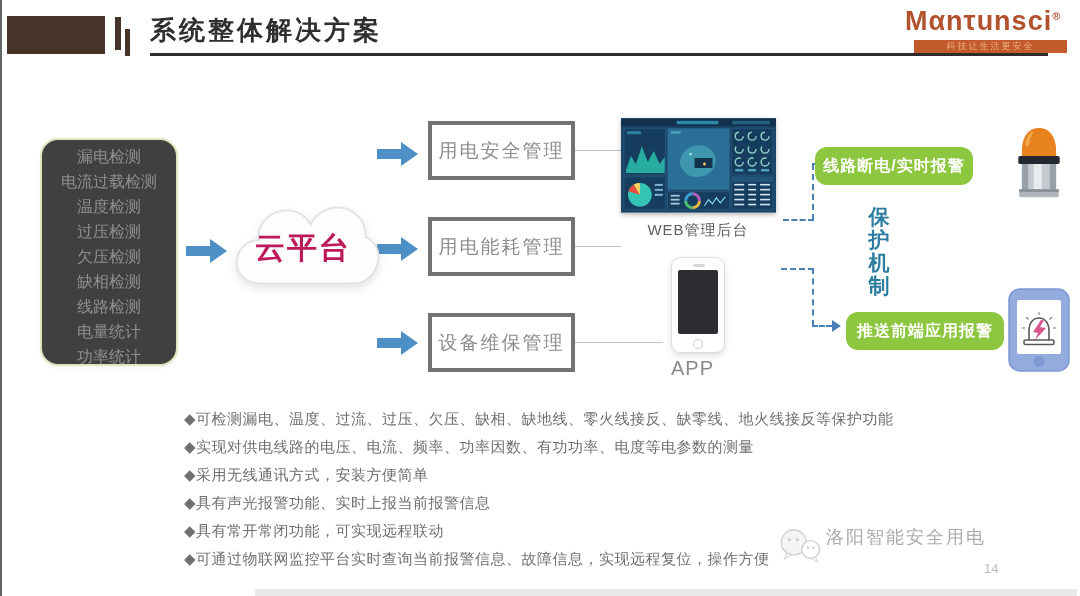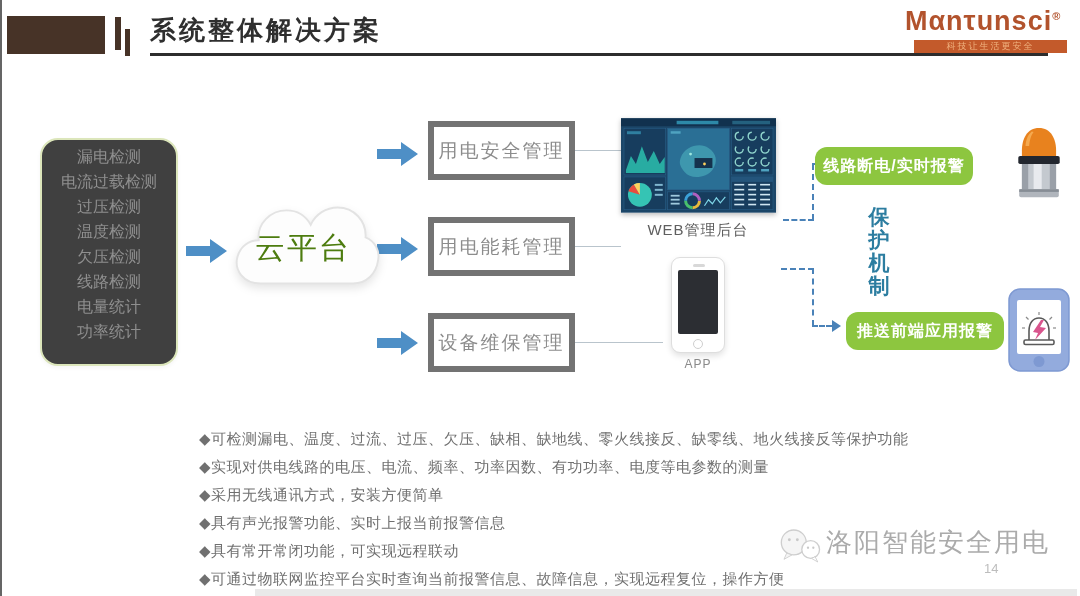--- a/index.html
+++ b/index.html
@@ -25,85 +25,86 @@
   .detect-box{left:40px;top:138px;width:138px;height:228px;border:2px solid #dce6bb;border-radius:18px;
     background:#404040;box-shadow:0 2px 4px rgba(0,0,0,.04);padding-top:4px;box-sizing:border-box;}
   .detect-item{text-align:center;font-size:16px;color:#8f8f8f;line-height:25px;white-space:nowrap;}
 
   
   .block-arrow{width:42px;height:26px;}
 
   
   .cloud-wrap{left:226px;top:192px;width:154px;height:106px;}
   .cloud-wrap svg{filter:drop-shadow(0 4px 4px rgba(0,0,0,.10));}
-  .cloud-label{left:226px;top:228px;width:154px;text-align:center;font-size:30px;font-weight:normal;color:#4d7c0f;letter-spacing:2px;}
-
-  
-  .mgmt-box{width:147px;height:59px;border:6px solid #737373;background:#fff;
+  .cloud-label{left:226px;top:228px;width:154px;text-align:center;font-size:30px;font-weight:bold;color:#be185d;letter-spacing:2px;}
+
+  
+  .mgmt-box{width:147px;height:59px;border:4px solid #737373;background:#fff;
     display:flex;align-items:center;justify-content:center;
     font-size:19px;color:#8c8c8c;letter-spacing:2px;box-sizing:border-box;}
   .mb1{left:428px;top:121px;} .mb2{left:428px;top:217px;} .mb3{left:428px;top:313px;}
 
   .thin-line{height:1px;background:#b9c4cc;}
 
   
   .web-dash{left:621px;top:118px;width:155px;height:95px;box-shadow:0 2px 5px rgba(0,0,0,.25);}
   .web-label{left:608px;top:221px;width:180px;text-align:center;font-size:15px;color:#5f5f5f;letter-spacing:1px;}
   .app-phone{left:671px;top:257px;width:54px;height:96px;background:#fff;border:1px solid #dedede;border-radius:9px;
     box-shadow:0 3px 6px rgba(0,0,0,.12);box-sizing:border-box;}
   .app-screen{position:absolute;left:6px;top:12px;width:40px;height:64px;background:#2c2e33;border-radius:2px;}
   .app-speaker{position:absolute;left:21px;top:6px;width:12px;height:3px;background:#d8d8d8;border-radius:2px;}
   .app-home{position:absolute;left:21px;bottom:3px;width:10px;height:10px;border:1.5px solid #cfcfcf;border-radius:50%;box-sizing:border-box;}
-  .app-label{left:671px;top:357px;width:54px;text-align:center;font-size:12px;color:#8a8a8a;letter-spacing:1px;}
+  .app-label{left:671px;top:357px;width:54px;text-align:left;font-size:20px;color:#8a8a8a;letter-spacing:1px;}
 
   
   .dash-h{border-top:2px dashed #4a82b8;height:0;}
   .dash-v{border-left:2px dashed #4a82b8;width:0;}
   .dash-arrow{width:0;height:0;border-top:6px solid transparent;border-bottom:6px solid transparent;border-left:9px solid #4a82b8;}
 
   
   .green-btn{width:158px;height:38px;background:#8DC63F;border-radius:12px;color:#fff;font-weight:bold;
     font-size:16px;display:flex;align-items:center;justify-content:center;letter-spacing:1px;white-space:nowrap;}
   .gb1{left:815px;top:147px;text-align:right;} .gb2{left:846px;top:312px;text-align:right;}
   .protect-label{left:866px;top:205px;width:26px;font-size:21px;font-weight:bold;color:#2C7DA0;
     line-height:23px;word-break:break-all;text-align:center;}
 
   .beacon{left:1012px;top:126px;width:54px;height:76px;}
   .alarm-phone{left:1008px;top:288px;width:62px;height:84px;}
 
   
-  .bullets{left:199px;top:409px;width:740px;margin-top:20px;}
+  .bullets{left:184px;top:409px;width:740px;}
   .bullet-row{font-size:15px;color:#707070;line-height:19px;margin-bottom:9px;white-space:nowrap;letter-spacing:.5px;}
 
   
   .wm-logo{left:776px;top:528px;width:48px;height:36px;opacity:.85;}
-  .wm-text{left:826px;top:525px;font-size:26px;color:#ABABAB;letter-spacing:2px;font-weight:500;}
+  .wm-text{left:826px;top:525px;font-size:18px;color:#ABABAB;letter-spacing:2px;font-weight:500;}
   .page-num{left:984px;top:561px;font-size:13px;color:#bdbdbd;}
   .bottom-bar{left:255px;top:589px;width:822px;height:7px;background:#e9e9e9;}
 </style>
 </head>
 <body>
 
 <div class="slide">
 
   <div class="abs left-edge"></div>
   <div class="abs brown-bar"></div>
   <div class="abs accent-1"></div>
   <div class="abs accent-2"></div>
   <div class="abs page-title">系统整体解决方案</div>
   <div class="abs title-underline"></div>
   <div class="abs brand"><span>Mαnτunsci</span><sup>®</sup></div>
   <div class="abs brand-bar">科技让生活更安全</div>
 
   <div class="abs detect-box">
       <div class="detect-item">漏电检测</div>
       <div class="detect-item">电流过载检测</div>
+      <div class="detect-item">温度检测</div>
       <div class="detect-item">过压检测</div>
-      <div class="detect-item">温度检测</div>
       <div class="detect-item">欠压检测</div>
+      <div class="detect-item">缺相检测</div>
       <div class="detect-item">线路检测</div>
       <div class="detect-item">电量统计</div>
       <div class="detect-item">功率统计</div>
     </div>
 
   <svg class="abs block-arrow" style="left:186px;top:238px;" viewBox="0 0 42 26">
       <polygon points="0,8 24,8 24,1 41,13 24,25 24,18 0,18" fill="#4E8FC6"></polygon>
     </svg>
   <svg class="abs block-arrow" style="left:377px;top:141px;" viewBox="0 0 42 26">
       <polygon points="0,8 24,8 24,1 41,13 24,25 24,18 0,18" fill="#4E8FC6"></polygon>

